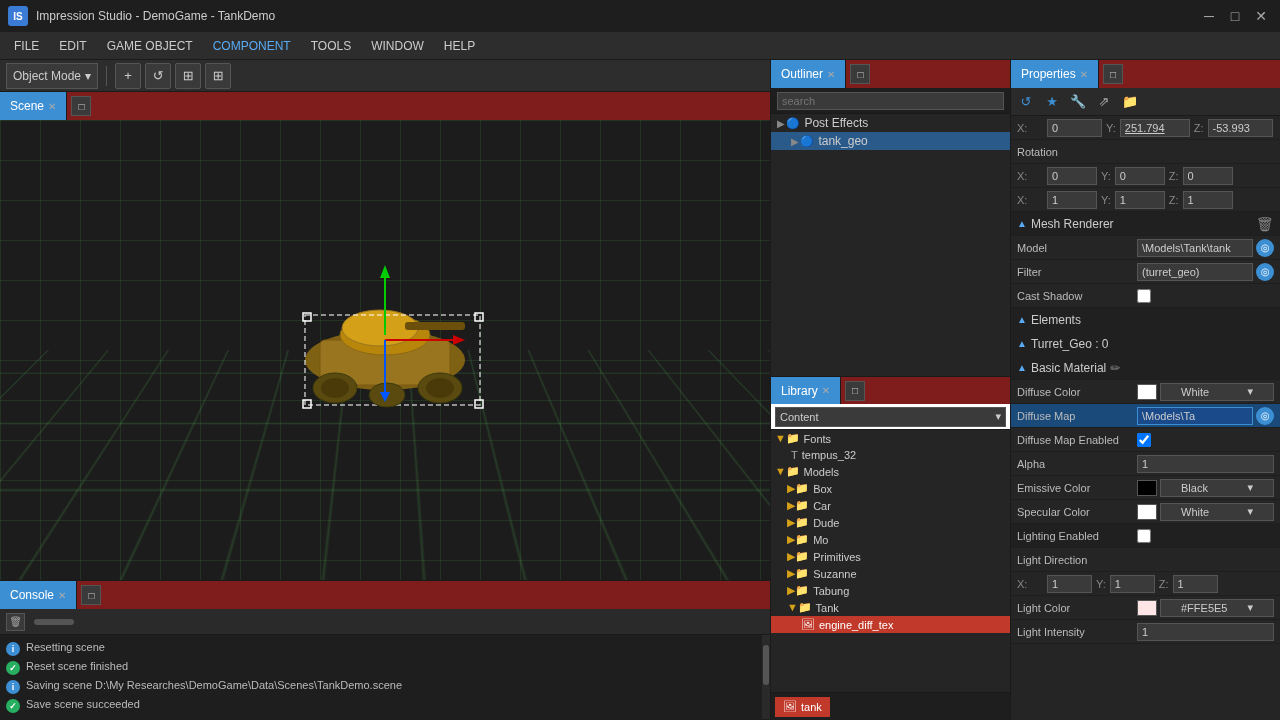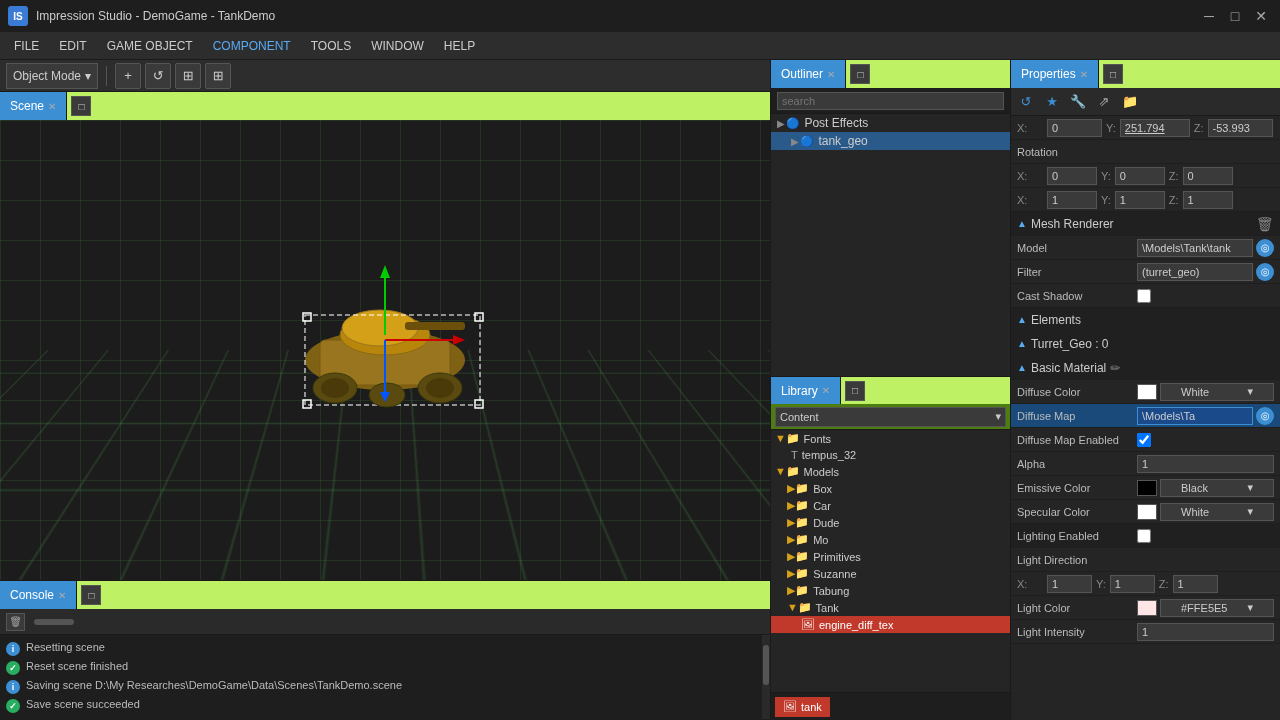--- a/index.html
+++ b/index.html
@@ -121,21 +121,21 @@
       cursor: pointer;
       height: 26px;
       display: flex; align-items: center; gap: 4px;
     }
 
     
     .panel-tabs {
       display: flex;
       align-items: center;
       height: 28px;
-      background: #bef264;
+      background: #7f1d1d;
       flex-shrink: 0;
     }
     .panel-tab {
       padding: 0 10px;
       height: 100%;
       display: flex; align-items: center; gap: 4px;
       cursor: pointer;
       font-size: 12px;
       border-right: 1px solid #1a1a1a;
     }
@@ -313,21 +313,21 @@
     .tree-item.selected { background: #2a5a8a; }
     .tree-arrow { color: #888; margin-right: 2px; font-size: 10px; }
     .tree-icon { margin-right: 4px; color: #888; font-size: 11px; }
     .library-content {
       flex: 1;
       overflow: hidden;
       background: #252525;
     }
     .library-toolbar {
       height: 26px;
-      background: #4d7c0f;
+      background: #ffffff;
       border-bottom: 1px solid #1a1a1a;
       display: flex; align-items: center;
       padding: 0 4px;
       justify-content: center;
     }
     .content-dropdown {
       background: #3a3a3a;
       border: 1px solid #555;
       color: #ccc;
       height: 20px;

